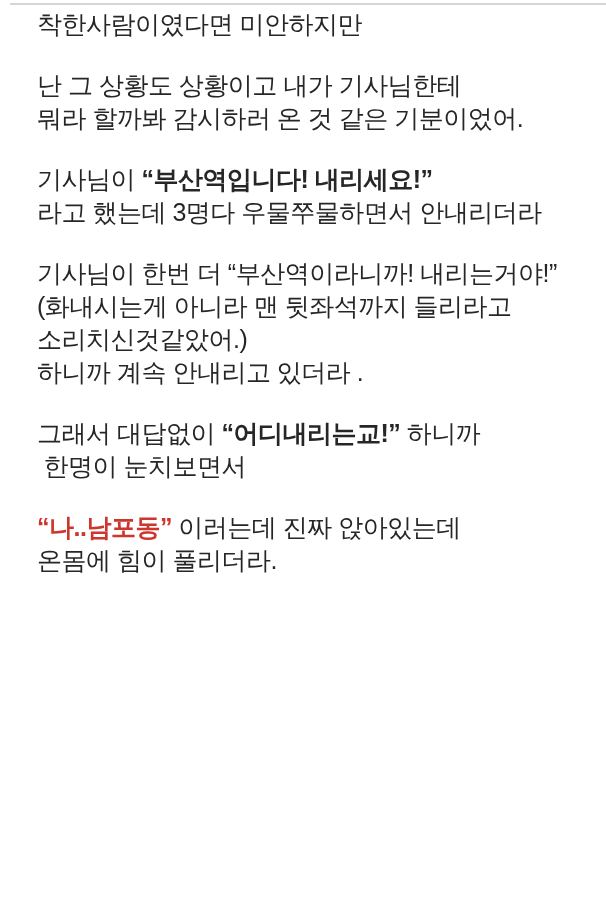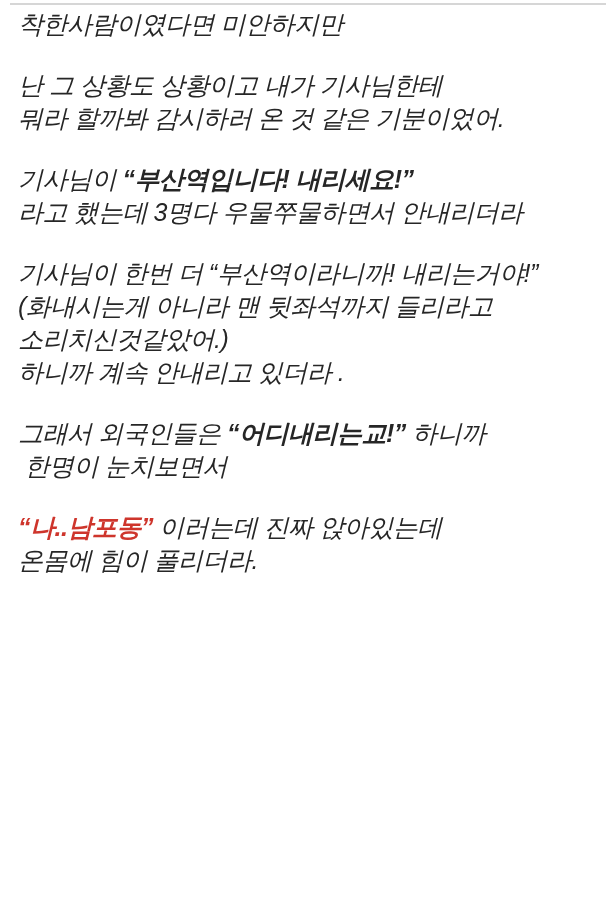--- a/index.html
+++ b/index.html
@@ -18,22 +18,21 @@
     overflow:hidden;
     position:relative;
   }
   .top-divider{
     position:absolute;
     top:3px;left:10px;right:0;
     height:2px;
     background:var(--divider);
   }
   .content{
-    padding:8px 18px 0 18px;
-    font-style:italic;
+    padding:8px 18px 0 37px;
   }
   .para{
     font-size:25px;
     line-height:33px;
     letter-spacing:-0.5px;
     margin:0 0 28px 0;
     white-space:pre-wrap;
     word-break:keep-all;
   }
   .seg-normal{color:var(--ink);}
@@ -59,17 +58,17 @@
 <div class="content">
     <p class="para"><span class="seg seg-normal">착한사람이였다면 미안하지만</span></p>
     <p class="para"><span class="seg seg-normal">난 그 상황도 상황이고 내가 기사님한테
 뭐라 할까봐 감시하러 온 것 같은 기분이었어.</span></p>
     <p class="para"><span class="seg seg-normal">기사님이 </span><span class="seg seg-bold">“부산역입니다! 내리세요!”</span><span class="seg seg-normal">
 라고 했는데 3명다 우물쭈물하면서 안내리더라</span></p>
     <p class="para"><span class="seg seg-normal">기사님이 한번 더 “부산역이라니까! 내리는거야!”
 (화내시는게 아니라 맨 뒷좌석까지 들리라고
 소리치신것같았어.)
 하니까 계속 안내리고 있더라 .</span></p>
-    <p class="para"><span class="seg seg-normal">그래서 외국인들은 </span><span class="seg seg-bold">“어디내리는교!”</span><span class="seg seg-normal"> 하니까
+    <p class="para"><span class="seg seg-normal">그래서 대답없이 </span><span class="seg seg-bold">“어디내리는교!”</span><span class="seg seg-normal"> 하니까
  한명이 눈치보면서</span></p>
     <p class="para"><span class="seg seg-red-bold">“나..남포동”</span><span class="seg seg-normal"> 이러는데 진짜 앉아있는데
 온몸에 힘이 풀리더라.</span></p>
   </div>
 
 </body></html>

